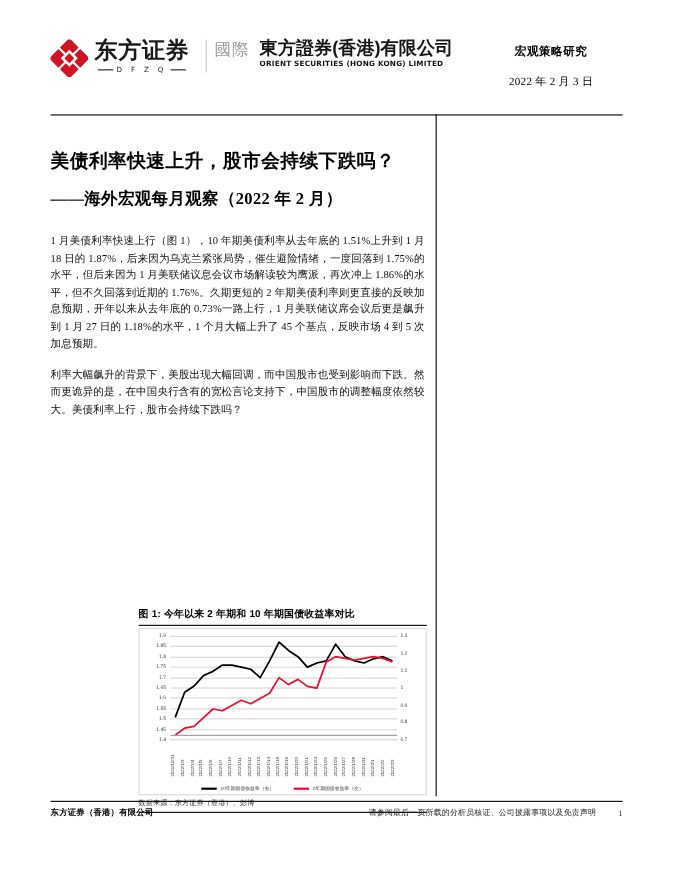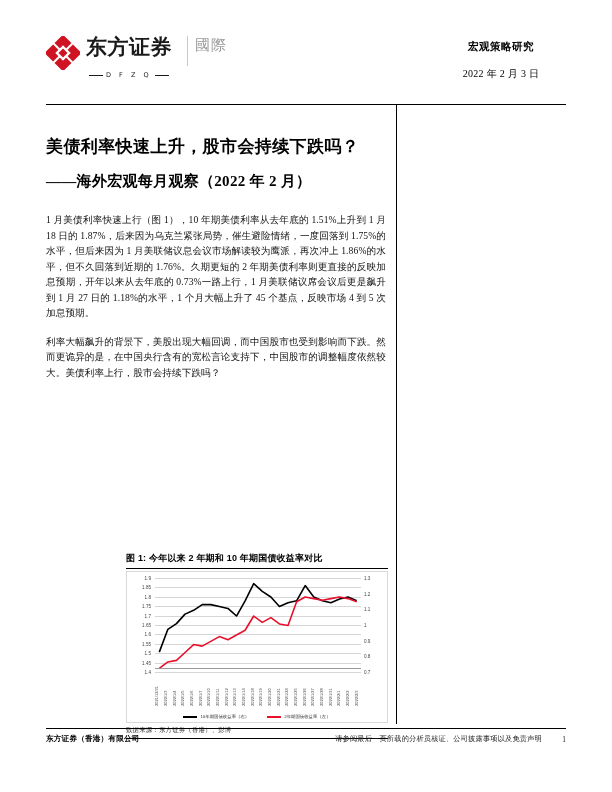--- a/index.html
+++ b/index.html
@@ -56,21 +56,21 @@
     font-weight: bold;
     letter-spacing: 0.5px;
     line-height: 1;
     color: #1a1a1a;
   }
   .logo-cn-sub {
     font-family: "DejaVu Sans", sans-serif;
     font-size: 6.5px;
     letter-spacing: 3px;
     color: #1a1a1a;
-    margin-top: 14px;
+    margin-top: 2px;
     display: flex;
     align-items: center;
     white-space: nowrap;
   }
   .logo-cn-sub .rule {
     display: inline-block;
     height: 1px;
     background: #1a1a1a;
     width: 14px;
     margin: 0 3px;
@@ -407,20 +407,24 @@
       <div class="logo-cn">
         <div class="logo-cn-main">东方证券</div>
         <div class="logo-cn-sub">
           <span class="rule"></span>
             <span>D F Z Q</span>
             <span class="rule"></span>
         </div>
       </div>
       <div class="logo-divider"></div>
       <div class="logo-guoji">國際</div>
+      <div class="logo-hk">
+        <div class="logo-hk-cn">東方證券(香港)有限公司</div>
+        <div class="logo-hk-en">ORIENT SECURITIES (HONG KONG) LIMITED</div>
+      </div>
     </div>
 
     <div class="header-right">
       <div class="hr-title">宏观策略研究</div>
       <div class="hr-date">2022 年 2 月 3 日</div>
     </div>
   </div>
 
   <div class="topline"></div>
   <div class="vline"></div>

